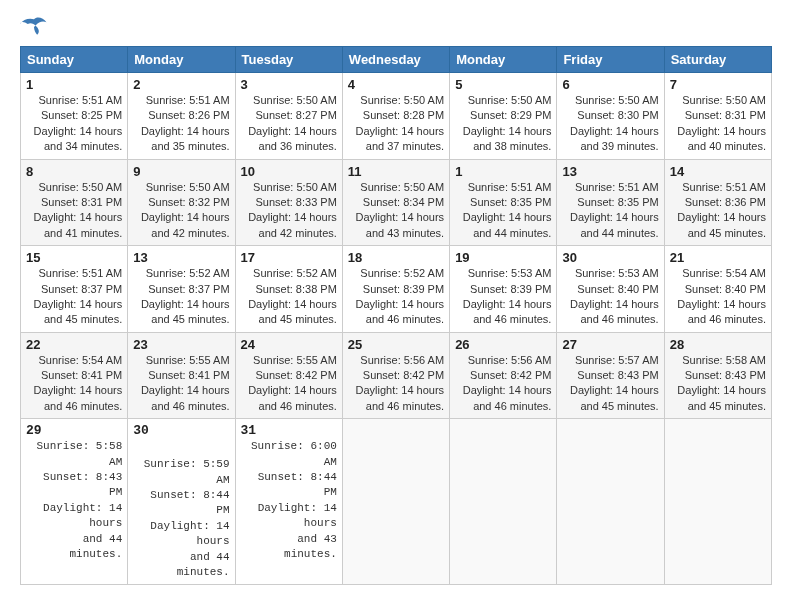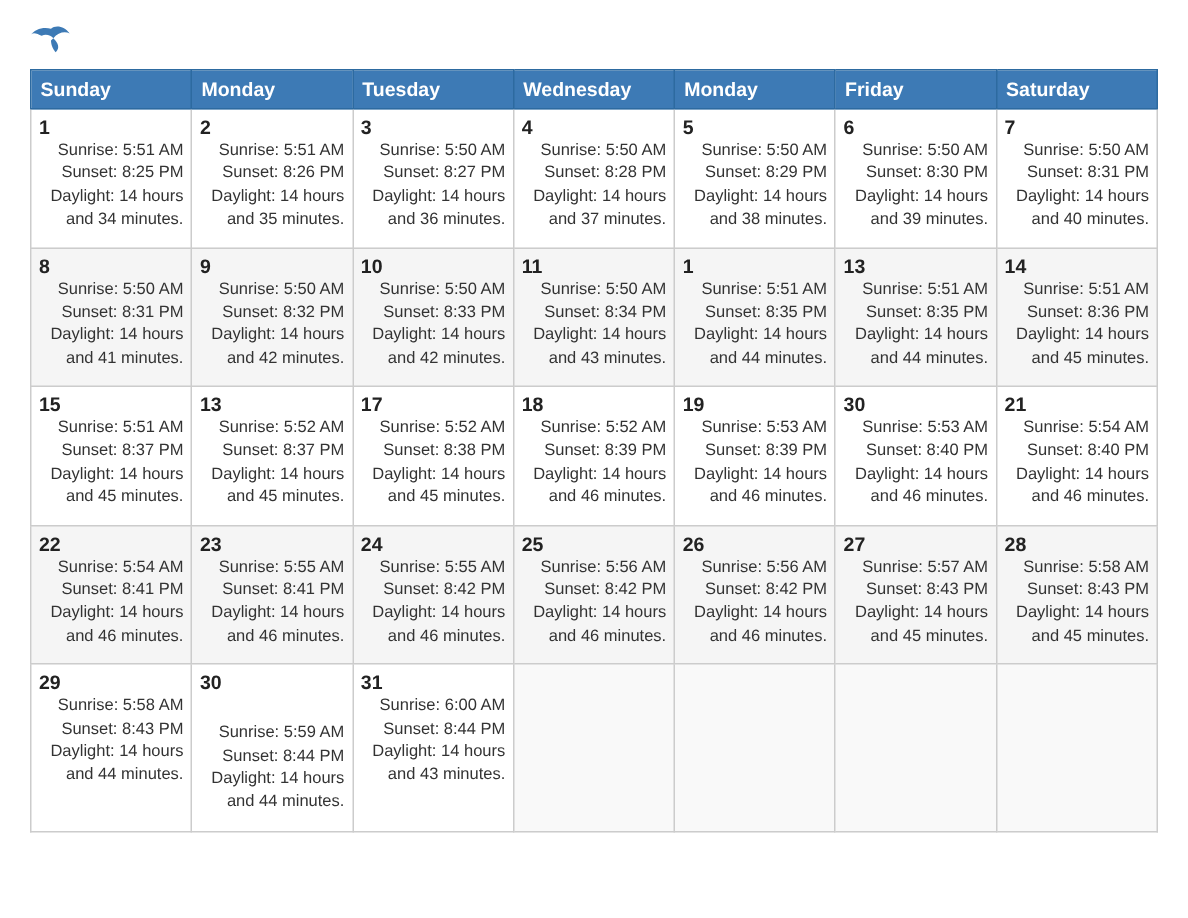--- a/index.html
+++ b/index.html
@@ -91,20 +91,21 @@
       font-size: 11px;
       line-height: 1.4;
       color: #333;
       text-align: right;
     }
     .empty-cell {
       background: #f9f9f9 !important;
     }
     .last-row td {
       height: 72px;
+      font-family: Liberation Mono, monospace;
     }
   </style>
 </head>
 <body>
 
 <div class="page">
   <div class="header">
     <div class="logo">
       <svg class="logo-bird" viewBox="0 0 36 28">
         <path d="M18 4 C22 0, 30 2, 34 8 C30 6, 24 7, 20 12 C18 10, 14 8, 10 10 C6 8, 2 6, 0 10 C4 4, 12 2, 18 4Z" fill="#3d7ab5"></path>

